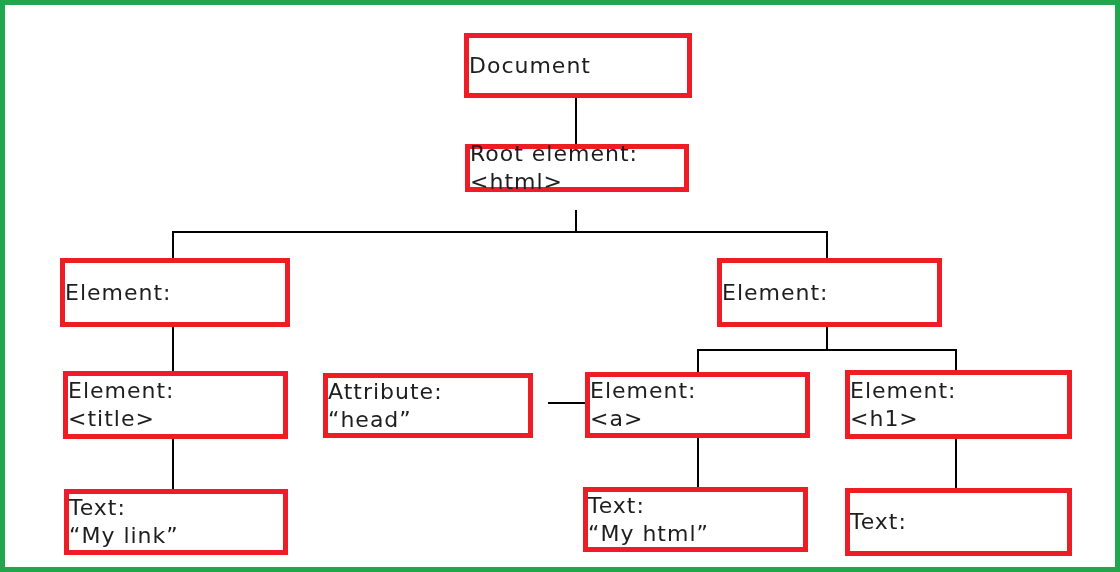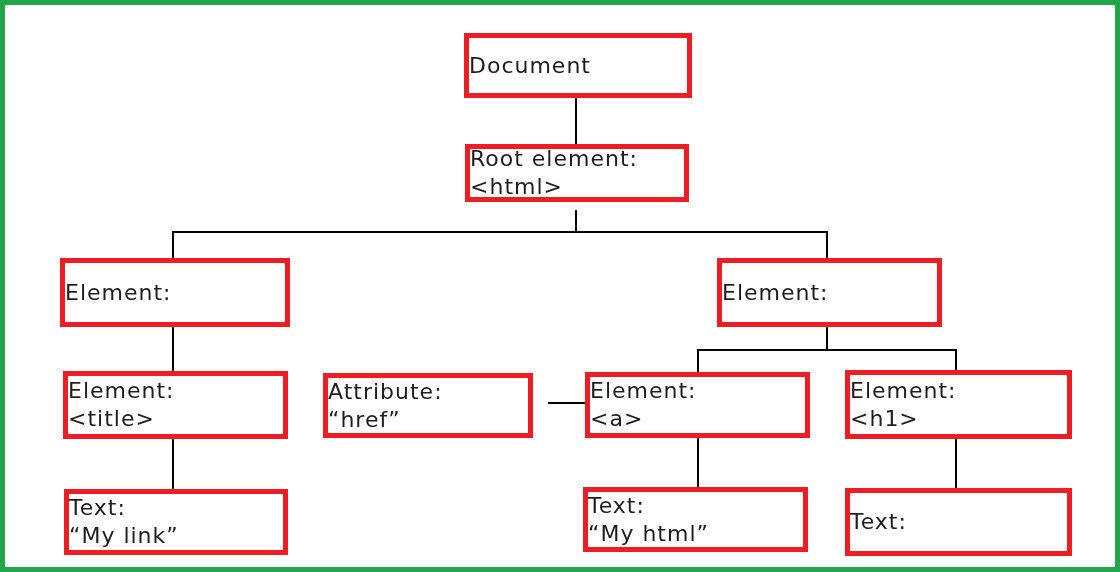--- a/index.html
+++ b/index.html
@@ -28,21 +28,21 @@
     letter-spacing: 1px;
     z-index: 2;
   }
   .line {
     position: absolute;
     background: var(--line-black, #000000);
     z-index: 1;
   }
   
   #n-document   { left: 459px; top: 28px;  width: 228px; height: 65px; }
-  #n-root       { left: 460px; top: 139px; width: 224px; height: 58px; }
+  #n-root       { left: 460px; top: 139px; width: 224px; height: 48px; }
   #n-head       { left: 55px;  top: 253px; width: 230px; height: 69px; }
   #n-body       { left: 712px; top: 253px; width: 225px; height: 69px; }
   #n-title      { left: 58px;  top: 366px; width: 225px; height: 68px; }
   #n-attribute  { left: 318px; top: 368px; width: 210px; height: 65px; }
   #n-anchor     { left: 580px; top: 367px; width: 225px; height: 66px; }
   #n-h1         { left: 840px; top: 365px; width: 227px; height: 69px; }
   #n-text-title { left: 59px;  top: 484px; width: 224px; height: 66px; }
   #n-text-link  { left: 578px; top: 482px; width: 225px; height: 65px; }
   #n-text-header{ left: 840px; top: 483px; width: 227px; height: 68px; }
   
@@ -98,21 +98,21 @@
     <span>Element:</span>
   </div>
 
   <div class="node" id="n-title">
     <span>Element:</span>
     <span>&lt;title&gt;</span>
   </div>
 
   <div class="node" id="n-attribute">
     <span>Attribute:</span>
-    <span>“href”</span>
+    <span>“head”</span>
   </div>
 
   <div class="node" id="n-anchor">
     <span>Element:</span>
     <span>&lt;a&gt;</span>
   </div>
 
   <div class="node" id="n-h1">
     <span>Element:</span>
     <span>&lt;h1&gt;</span>

